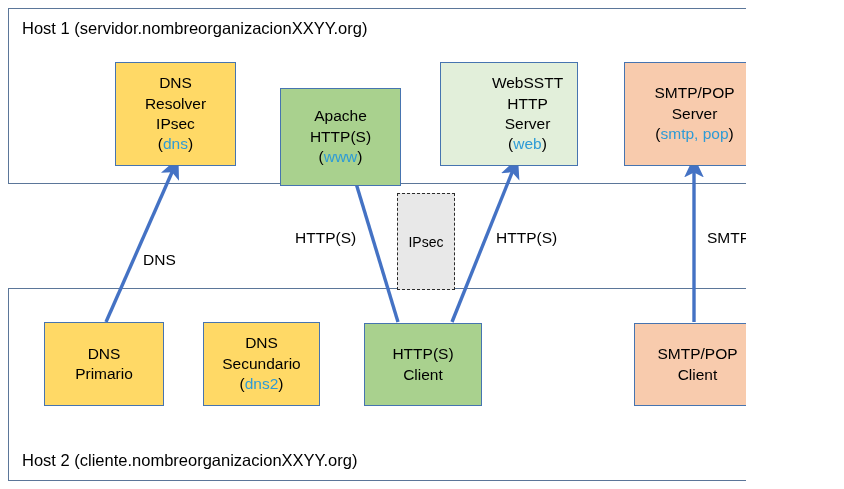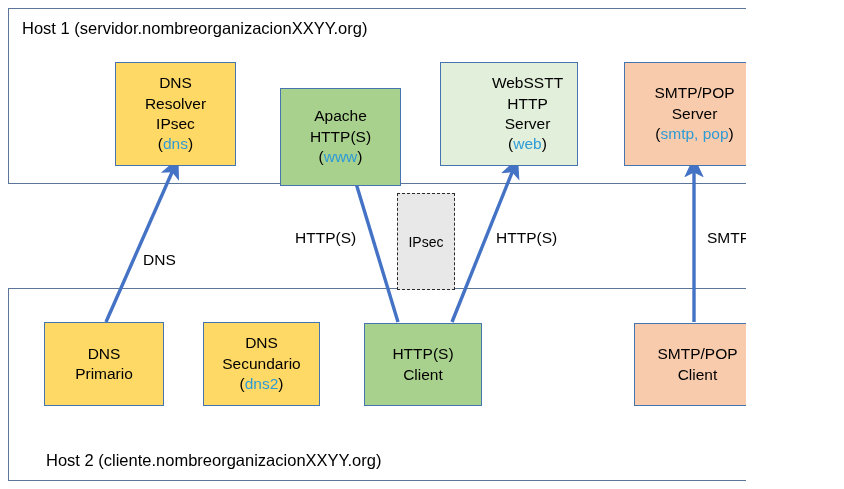--- a/index.html
+++ b/index.html
@@ -30,21 +30,21 @@
   #host2-frame { left: 8px;  top: 288px; width: 818px; height: 193px; }
 
   .host-label {
     position: absolute;
     font-size: 16.5px;
     color: #000000;
     white-space: nowrap;
     line-height: 1;
   }
   #host1-label { left: 22px; top: 20px; }
-  #host2-label { left: 22px; top: 452px; margin-left: 24px; }
+  #host2-label { left: 22px; top: 452px; }
 
   
   .node {
     position: absolute;
     box-sizing: border-box;
     border: 1.3px solid #4674B0;
     display: flex;
     flex-direction: column;
     align-items: center;
     justify-content: center;

